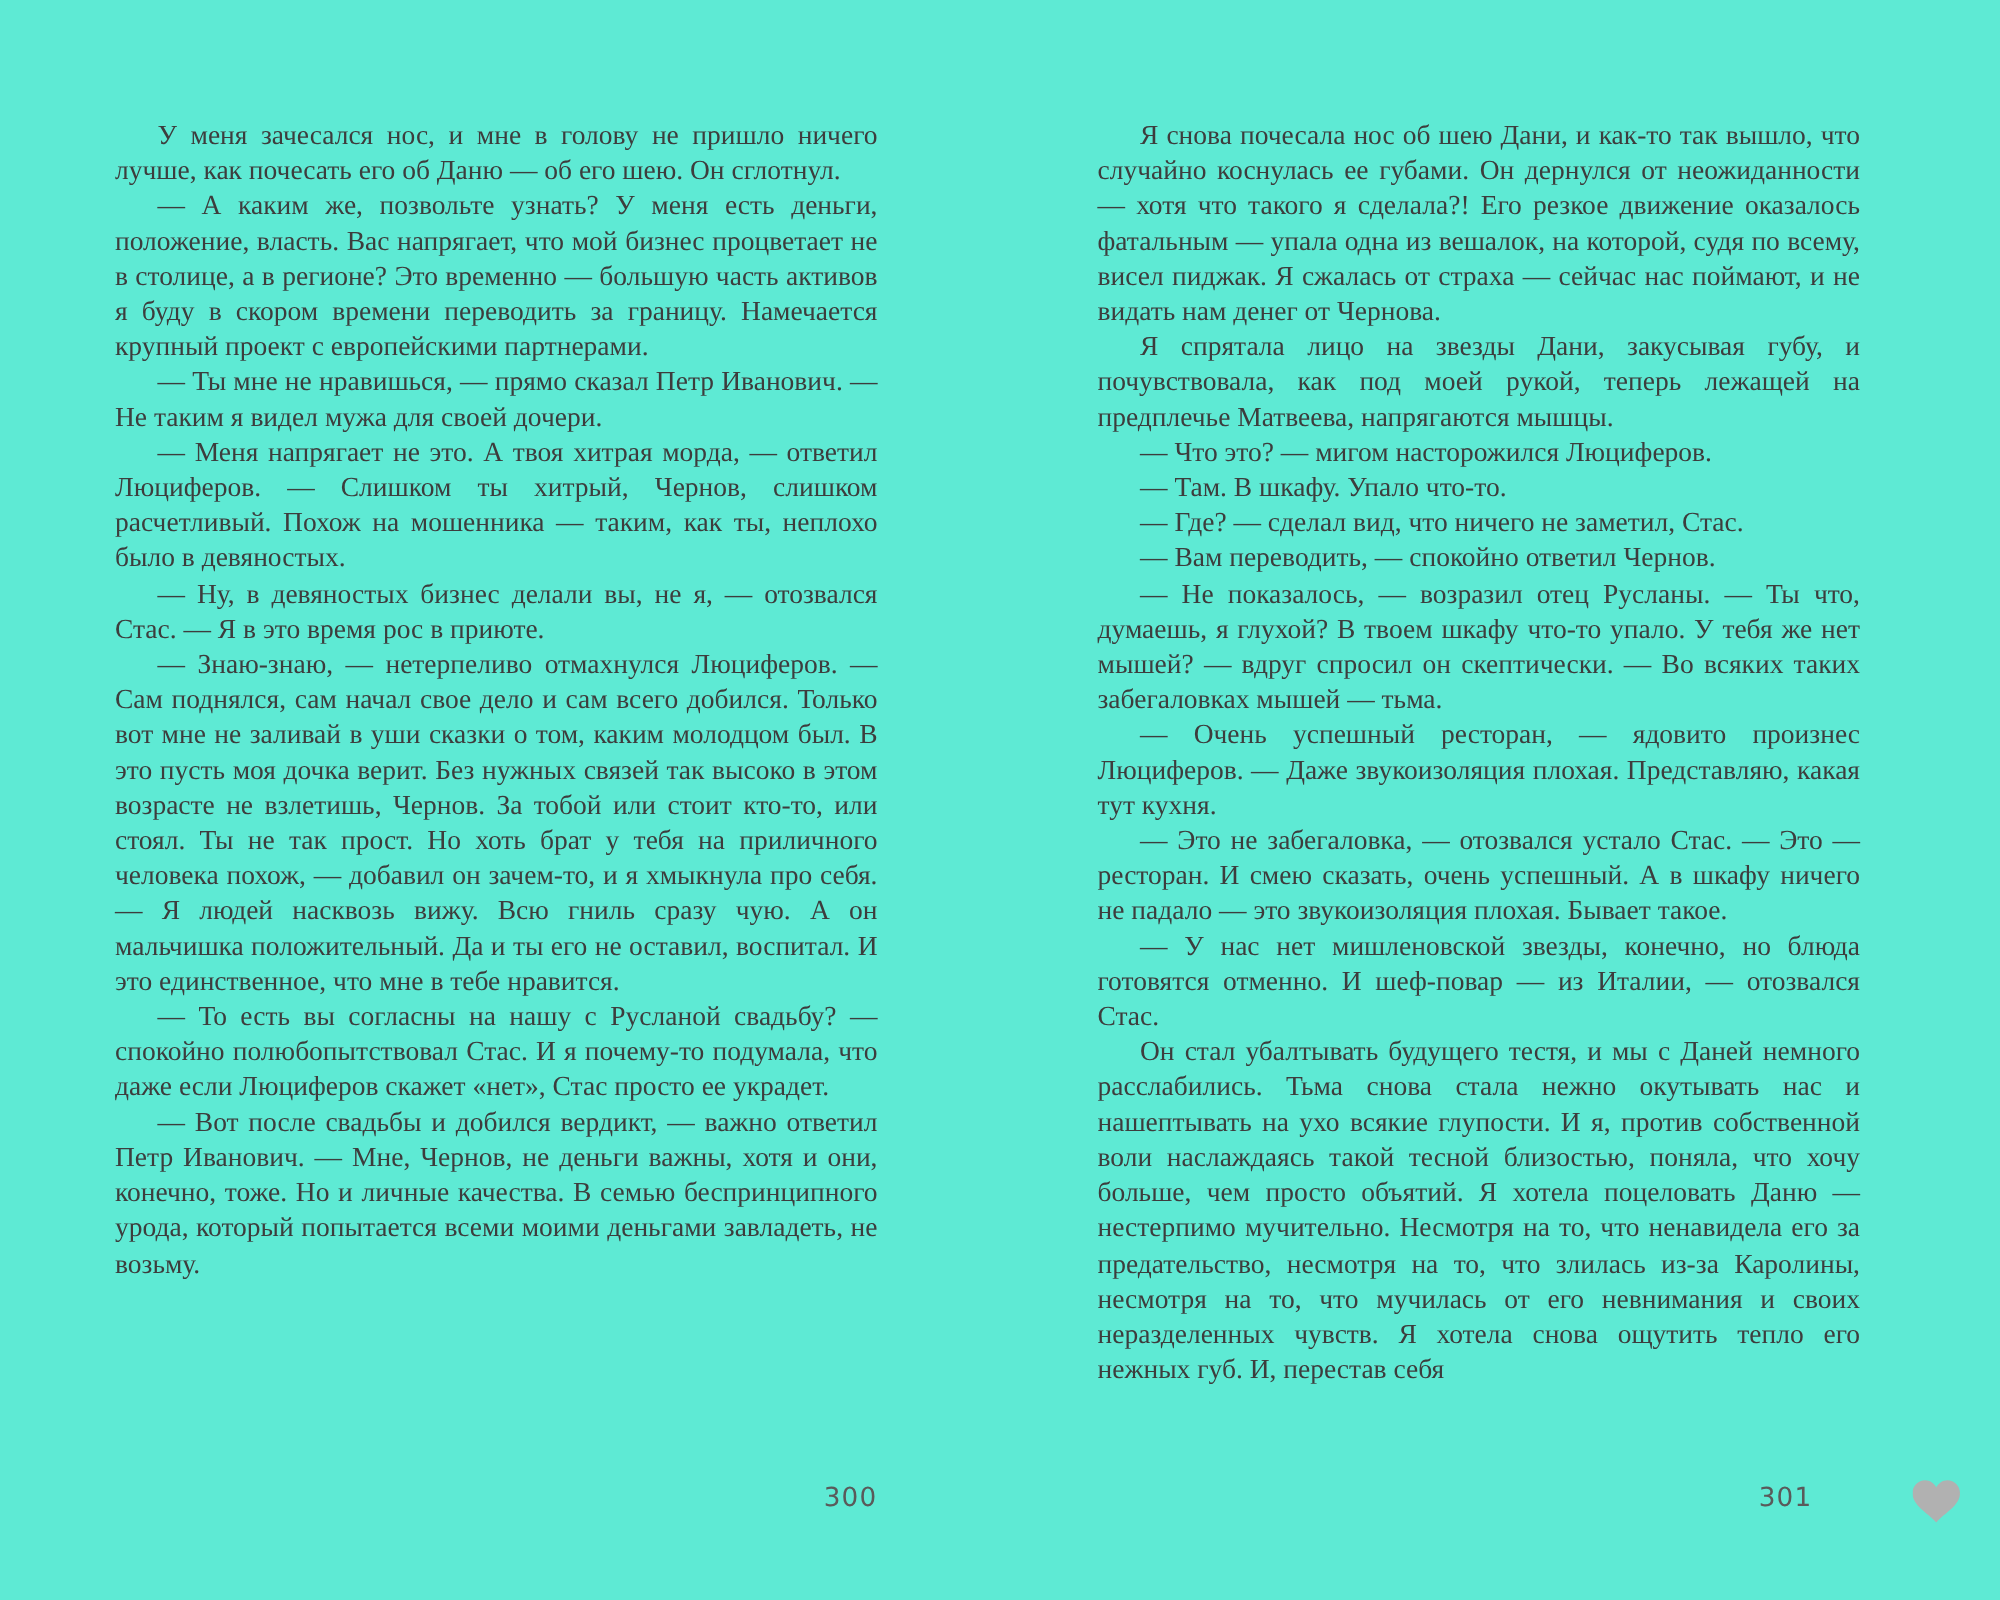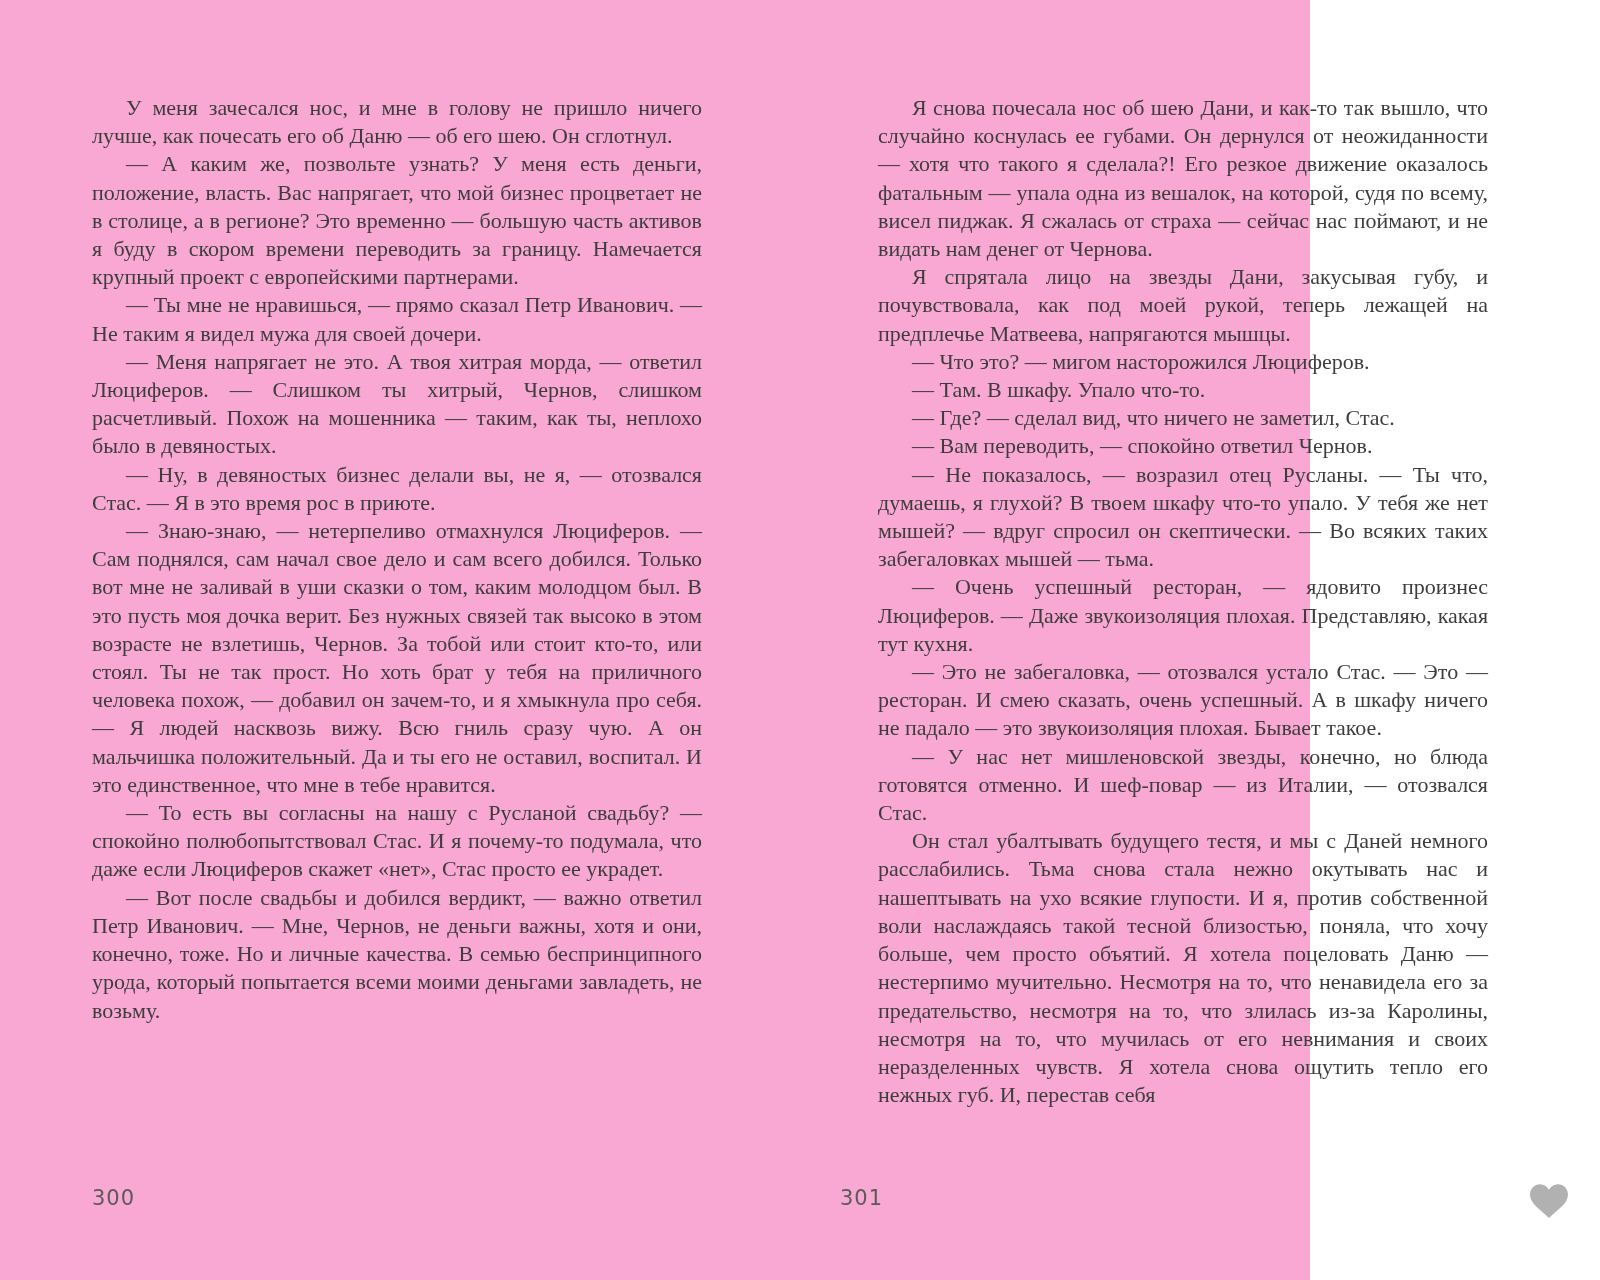--- a/index.html
+++ b/index.html
@@ -5,23 +5,23 @@
   html, body {
     margin: 0;
     padding: 0;
     background: #ffffff;
     width: 1600px;
     height: 1280px;
     overflow: hidden;
   }
   .spread {
     position: relative;
-    width: 1310px;
+    width: 1600px;
     height: 1280px;
-    background: #f9a8d4;
+    background: #5eead4;
     font-family: "Liberation Serif", serif;
   }
   .page {
     position: absolute;
     top: 94px;
     width: 610px;
   }
   .page-left  { left: 92px; }
   .page-right { left: 878px; }
   .page-text p {
@@ -32,21 +32,21 @@
     color: #3d3d3d;
     text-align: justify;
     text-indent: 34px;
     hyphens: auto;
     -webkit-hyphens: auto;
   }
   .page-number {
     position: absolute;
     top: 1186px;
     width: 610px;
-    text-align: left;
+    text-align: right;
     font-family: "DejaVu Sans", sans-serif;
     font-size: 21px;
     font-weight: 400;
     color: #5a5a5a;
     letter-spacing: 1px;
   }
   .page-number-left  { left: 92px; }
   .page-number-right { left: 840px; }
   .favorite {
     position: absolute;

